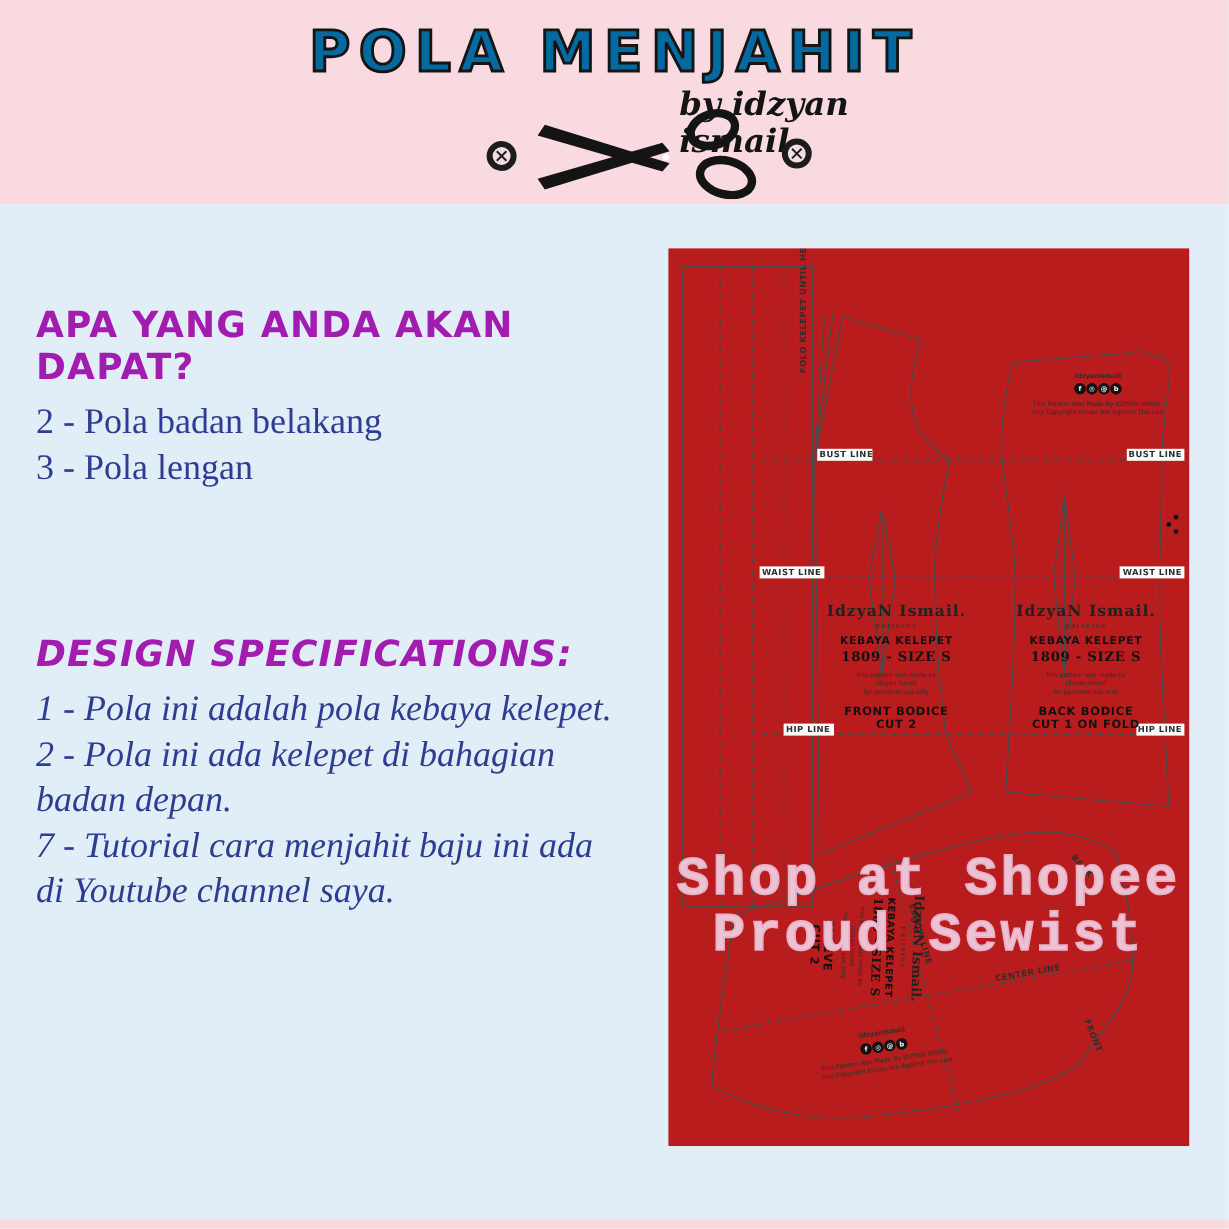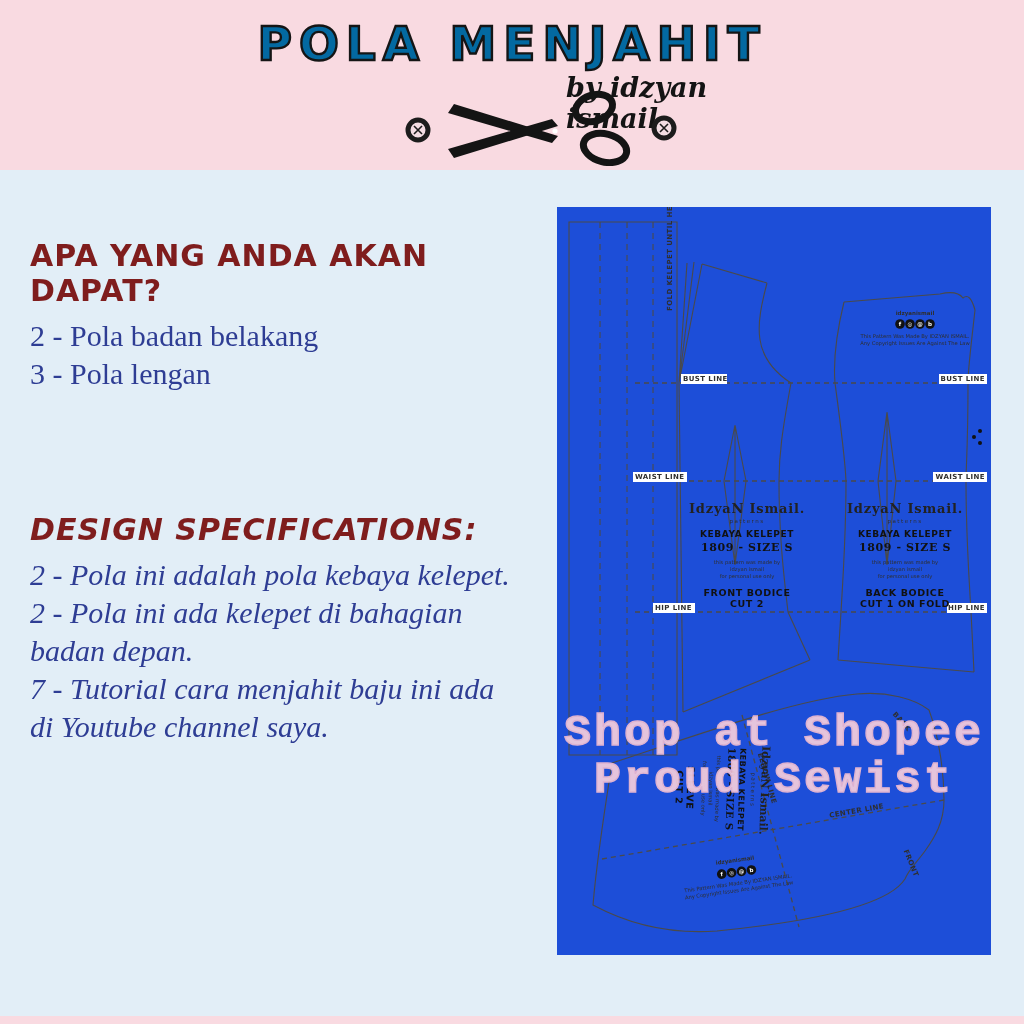--- a/index.html
+++ b/index.html
@@ -8,27 +8,27 @@
   .header{position:absolute;left:0;top:0;width:1024px;height:170px;background:#f9dae1;}
   .brand-title{position:absolute;left:0;top:16px;width:1024px;text-align:center;
     font-family:"DejaVu Sans",sans-serif;font-weight:800;font-size:47px;letter-spacing:7px;
     color:#0369a1;-webkit-text-stroke:2.4px #151515;
     text-shadow:0 0 1px #151515;}
   .brand-byline{position:absolute;left:566px;top:72px;width:200px;
     font-family:"DejaVu Serif",serif;font-style:italic;font-weight:600;font-size:27px;color:#141414;}
   .scissors-wrap{position:absolute;left:398px;top:88px;}
   
   .sec{position:absolute;color:#2e3d94;}
-  .sec h2{margin:0 0 9px 0;font-family:"DejaVu Sans",sans-serif;font-weight:800;
-    font-size:30px;letter-spacing:1px;color:#7f1d1d;}
+  .sec h2{margin:16px 0 9px 0;font-family:"DejaVu Sans",sans-serif;font-weight:800;
+    font-size:30px;letter-spacing:1px;color:#a21caf;}
   .sec .line{font-family:"Liberation Serif",serif;font-size:30px;line-height:38px;}
   .sec1{left:30px;top:238px;width:500px;}
   .sec2{left:30px;top:512px;width:488px;font-style:italic;}
   
-  .panel{position:absolute;left:557px;top:207px;width:434px;height:748px;background:#1d4ed8;}
+  .panel{position:absolute;left:557px;top:207px;width:434px;height:748px;background:#b91c1c;}
   .panel svg{position:absolute;left:0;top:0;}
   .watermark{position:absolute;left:-30px;right:-30px;top:503px;text-align:center;
     font-family:Liberation Mono, monospace;font-weight:800;font-size:45px;line-height:47px;
     letter-spacing:3px;color:#f0cbdd;-webkit-text-stroke:1.4px #e9b8d0;opacity:.95;pointer-events:none;}
   .footer{position:absolute;left:0;bottom:0;width:1024px;height:8px;background:#f9dae1;}
   
   .s-lbl{font:700 7px "DejaVu Sans",sans-serif;fill:#2f2f2f;letter-spacing:.4px;}
   .s-tiny{font:400 5.2px "DejaVu Sans",sans-serif;fill:#2f2f2f;}
   .s-handle{font:600 5.5px "DejaVu Sans",sans-serif;fill:#2f2f2f;}
   .s-logo{font:600 13px "DejaVu Serif",serif;fill:#222;letter-spacing:.8px;}
@@ -76,21 +76,21 @@
   </div>
 
   <div class="sec sec1">
     <h2>APA YANG ANDA AKAN DAPAT?</h2>
     <div class="line">2 - Pola badan belakang</div>
     <div class="line">3 - Pola lengan</div>
   </div>
 
   <div class="sec sec2">
     <h2>DESIGN SPECIFICATIONS:</h2>
-    <div class="line">2 - Pola ini adalah pola kebaya kelepet.</div>
+    <div class="line">1 - Pola ini adalah pola kebaya kelepet.</div>
     <div class="line">2 - Pola ini ada kelepet di bahagian badan depan.</div>
     <div class="line">7 - Tutorial cara menjahit baju ini ada di Youtube channel saya.</div>
   </div>
 
   <div class="panel">
     <svg width="434" height="748" viewBox="0 0 434 748">
 
       <g stroke="#4a4a4a" fill="none" stroke-width="1.1">
         <path d="M12,15 H120 V548 H12 Z"></path>
         <g stroke-dasharray="6 5">

